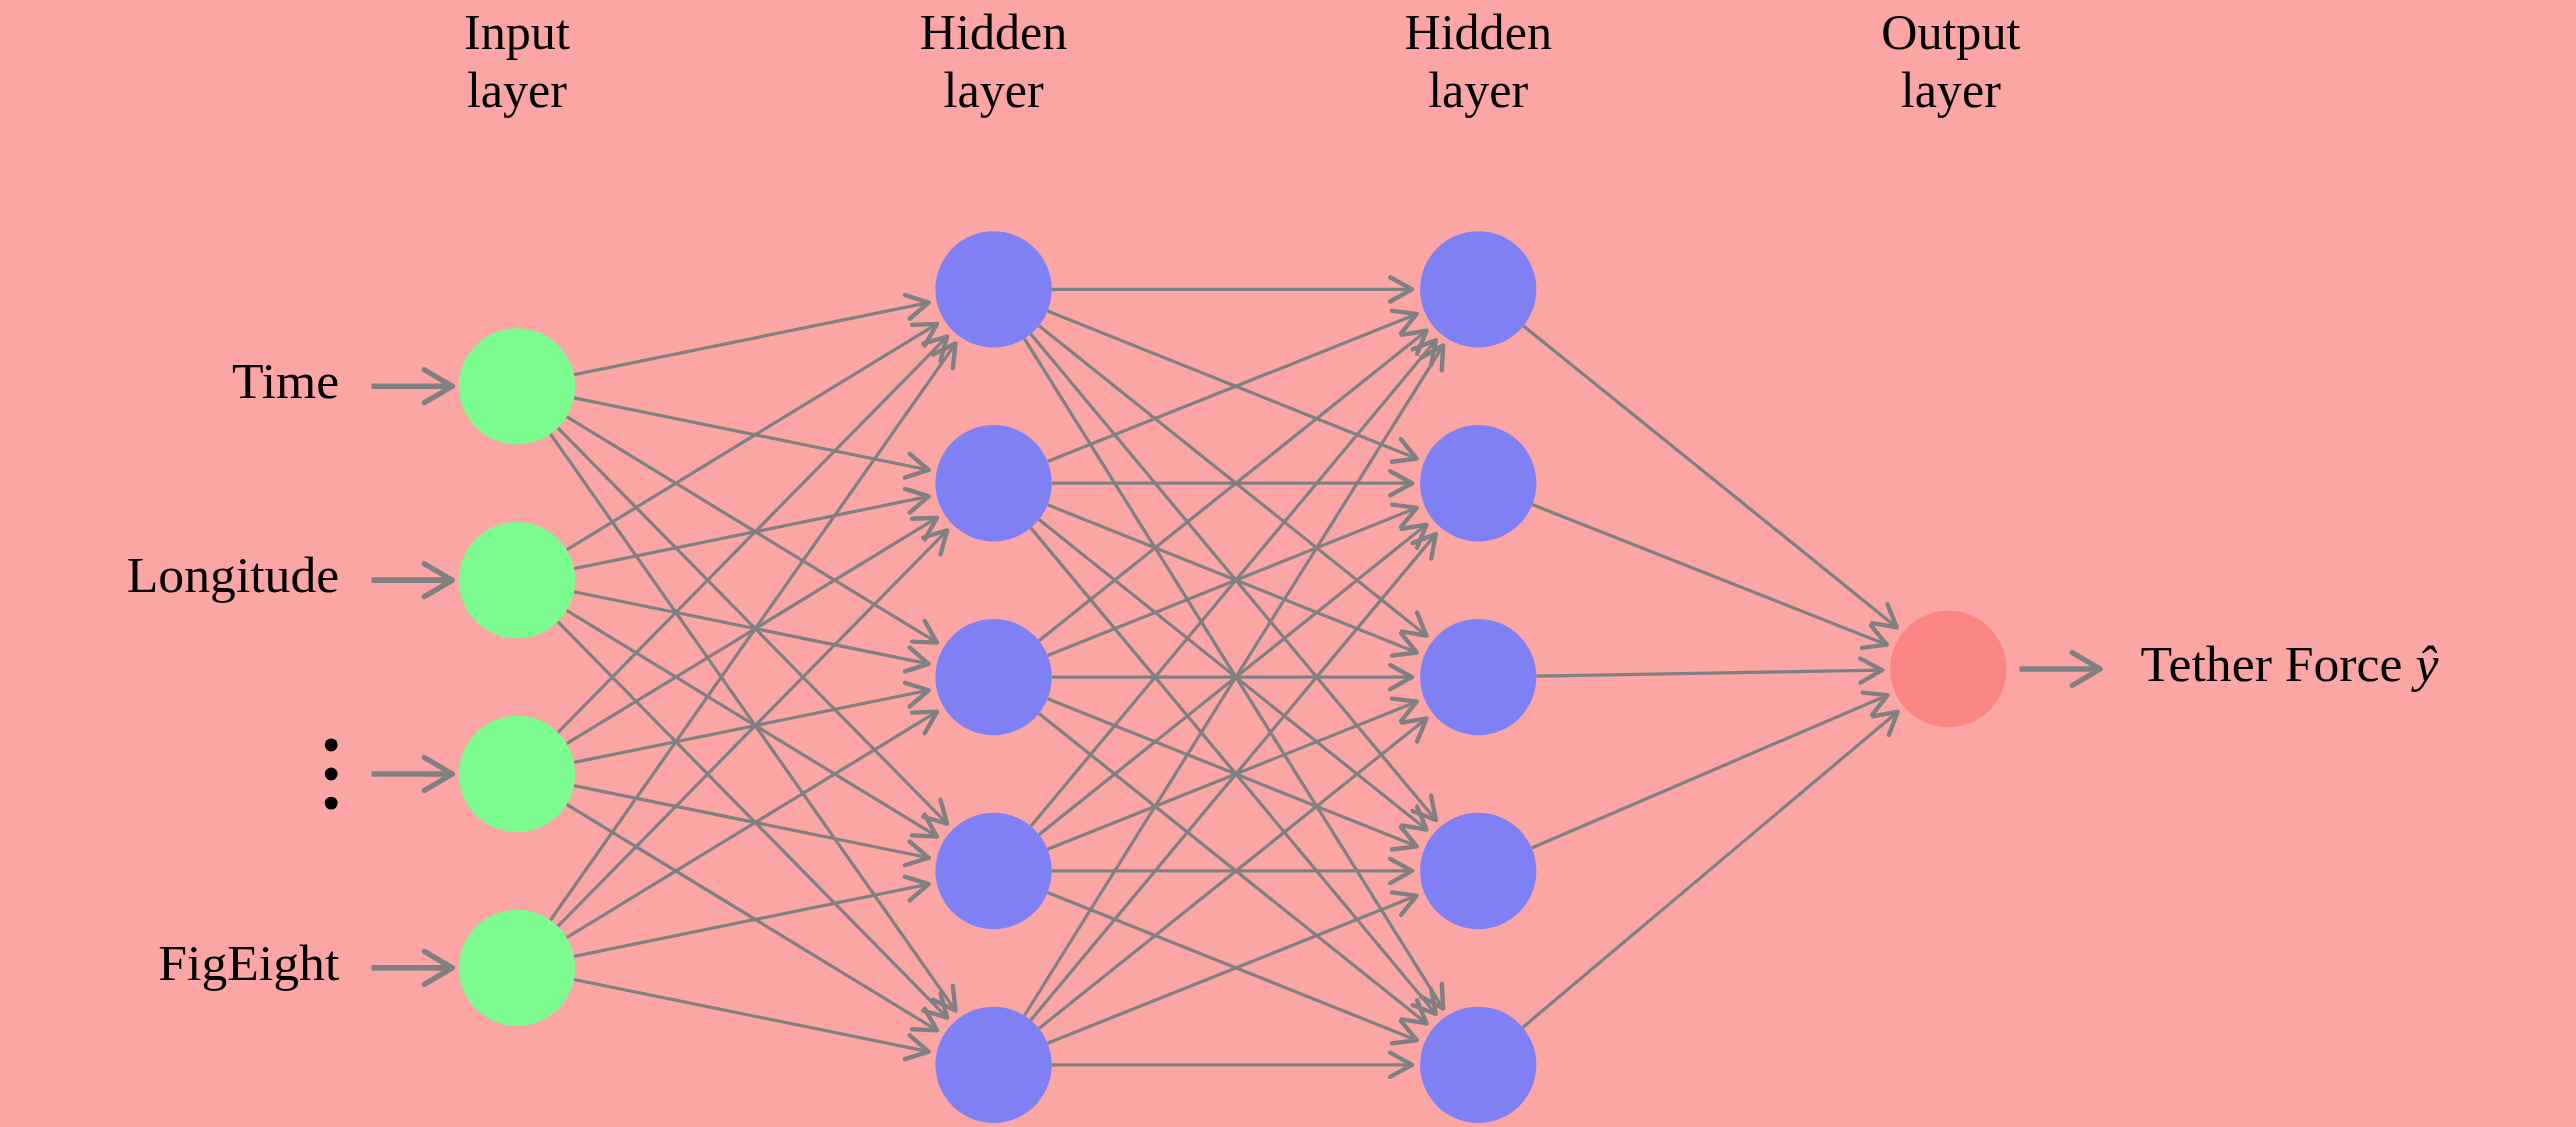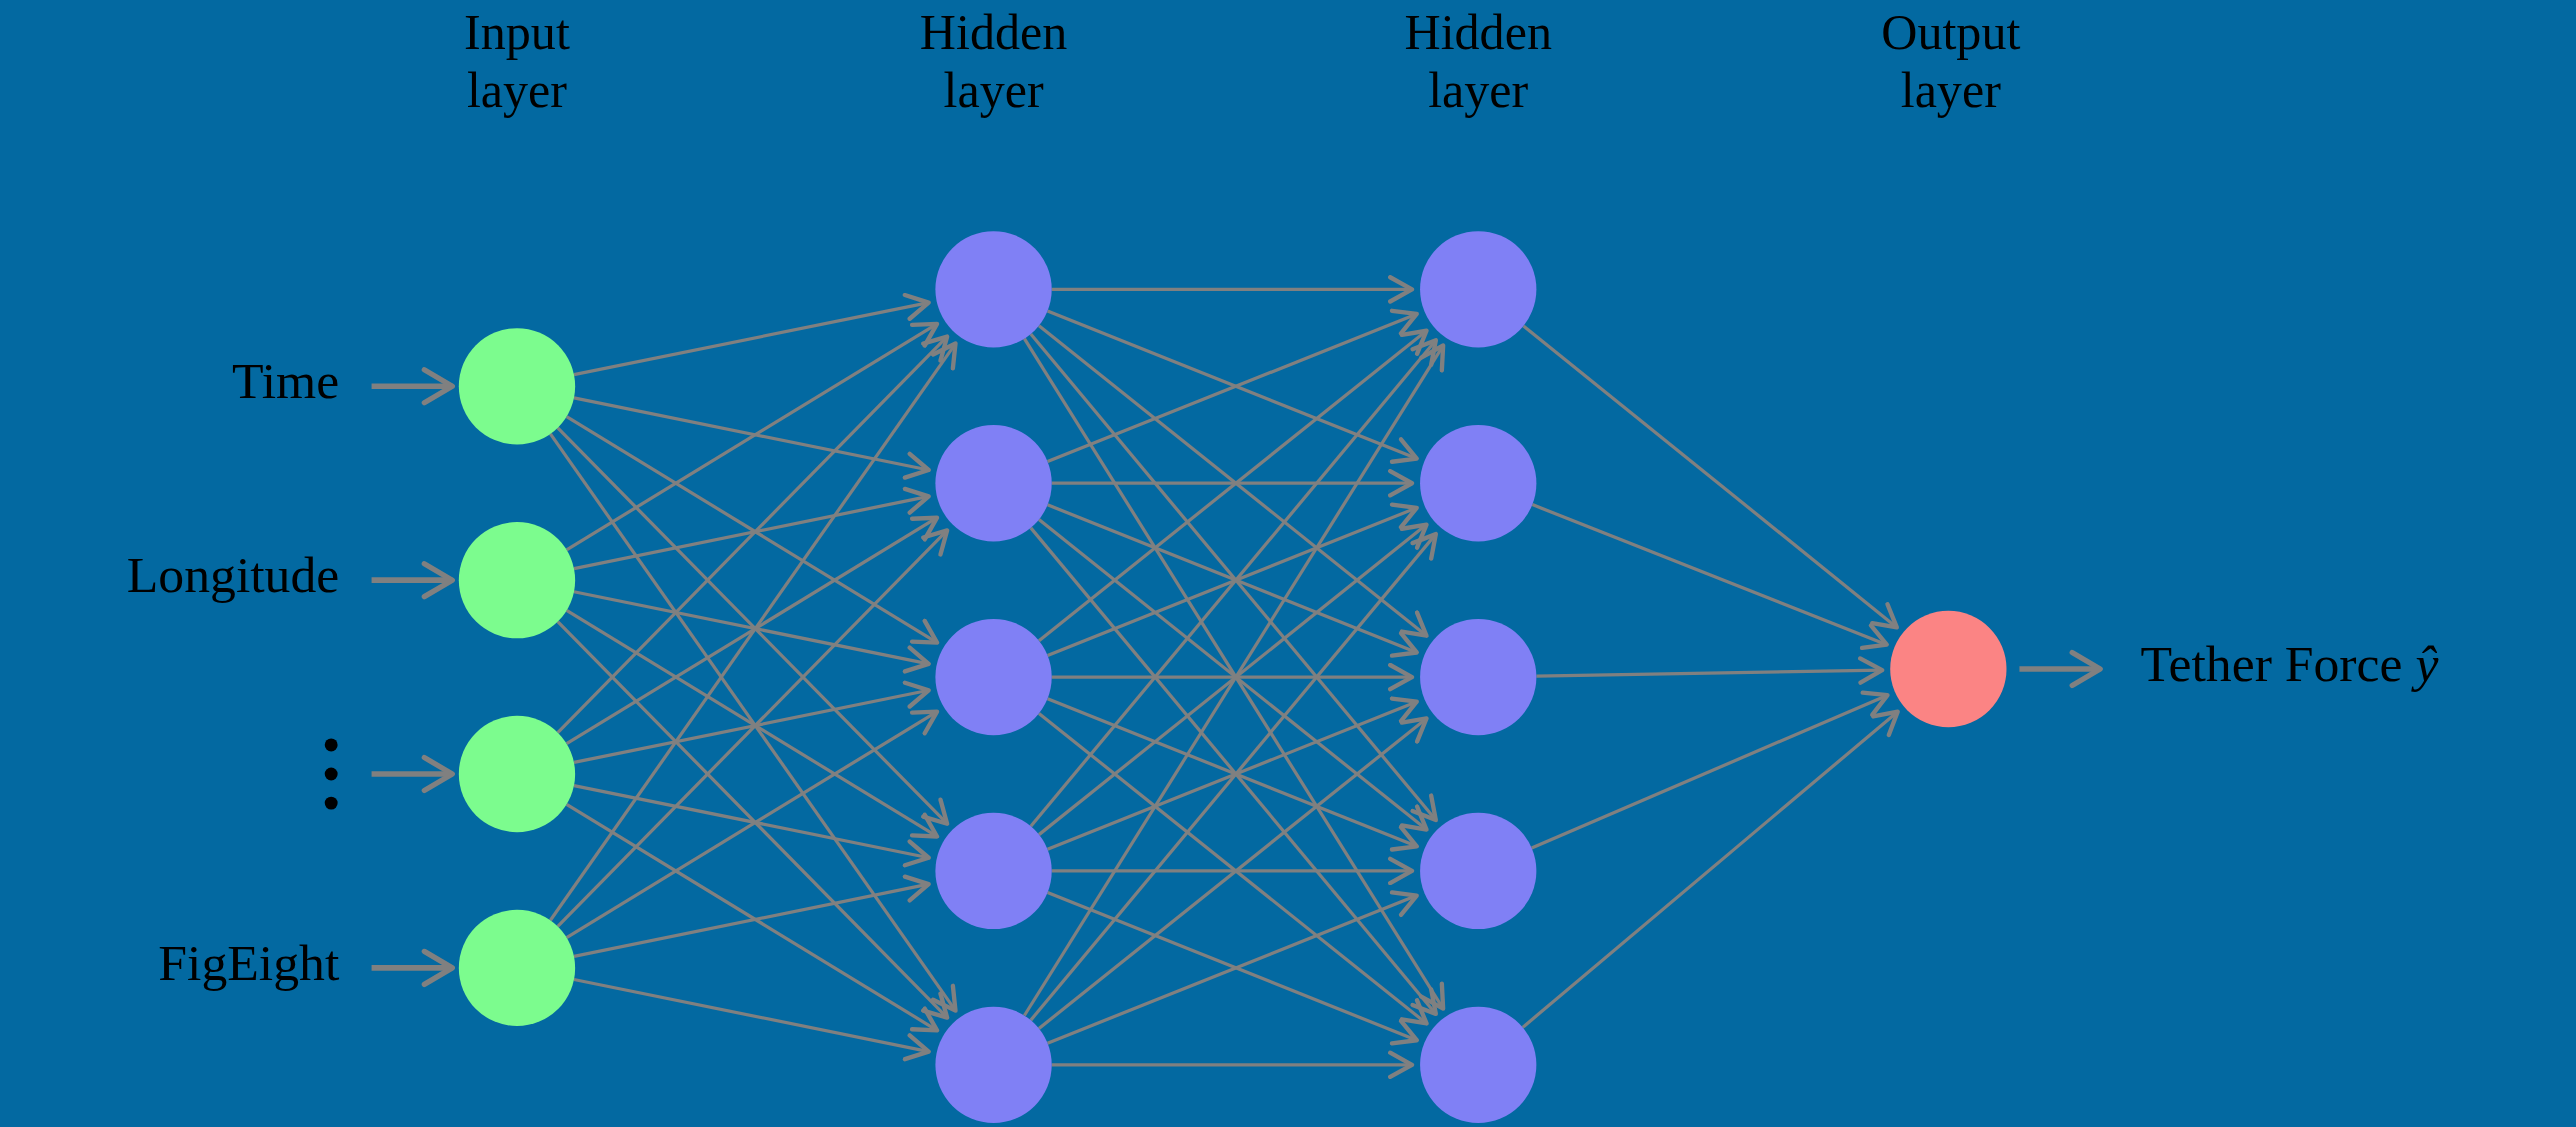--- a/index.html
+++ b/index.html
@@ -10,21 +10,21 @@
   body {
     width: 2576px;
     height: 1128px;
     overflow: hidden;
     font-family: "Liberation Serif", "DejaVu Serif", serif;
   }
   #diagram-root {
     position: relative;
     width: 2576px;
     height: 1128px;
-    background: #0369a1;
+    background: #fca5a5;
   }
   svg#nn-svg {
     display: block;
     width: 2576px;
     height: 1128px;
   }
   .layer-title {
     font-family: "Liberation Serif", "DejaVu Serif", serif;
     font-size: 62px;
     fill: #000000;

